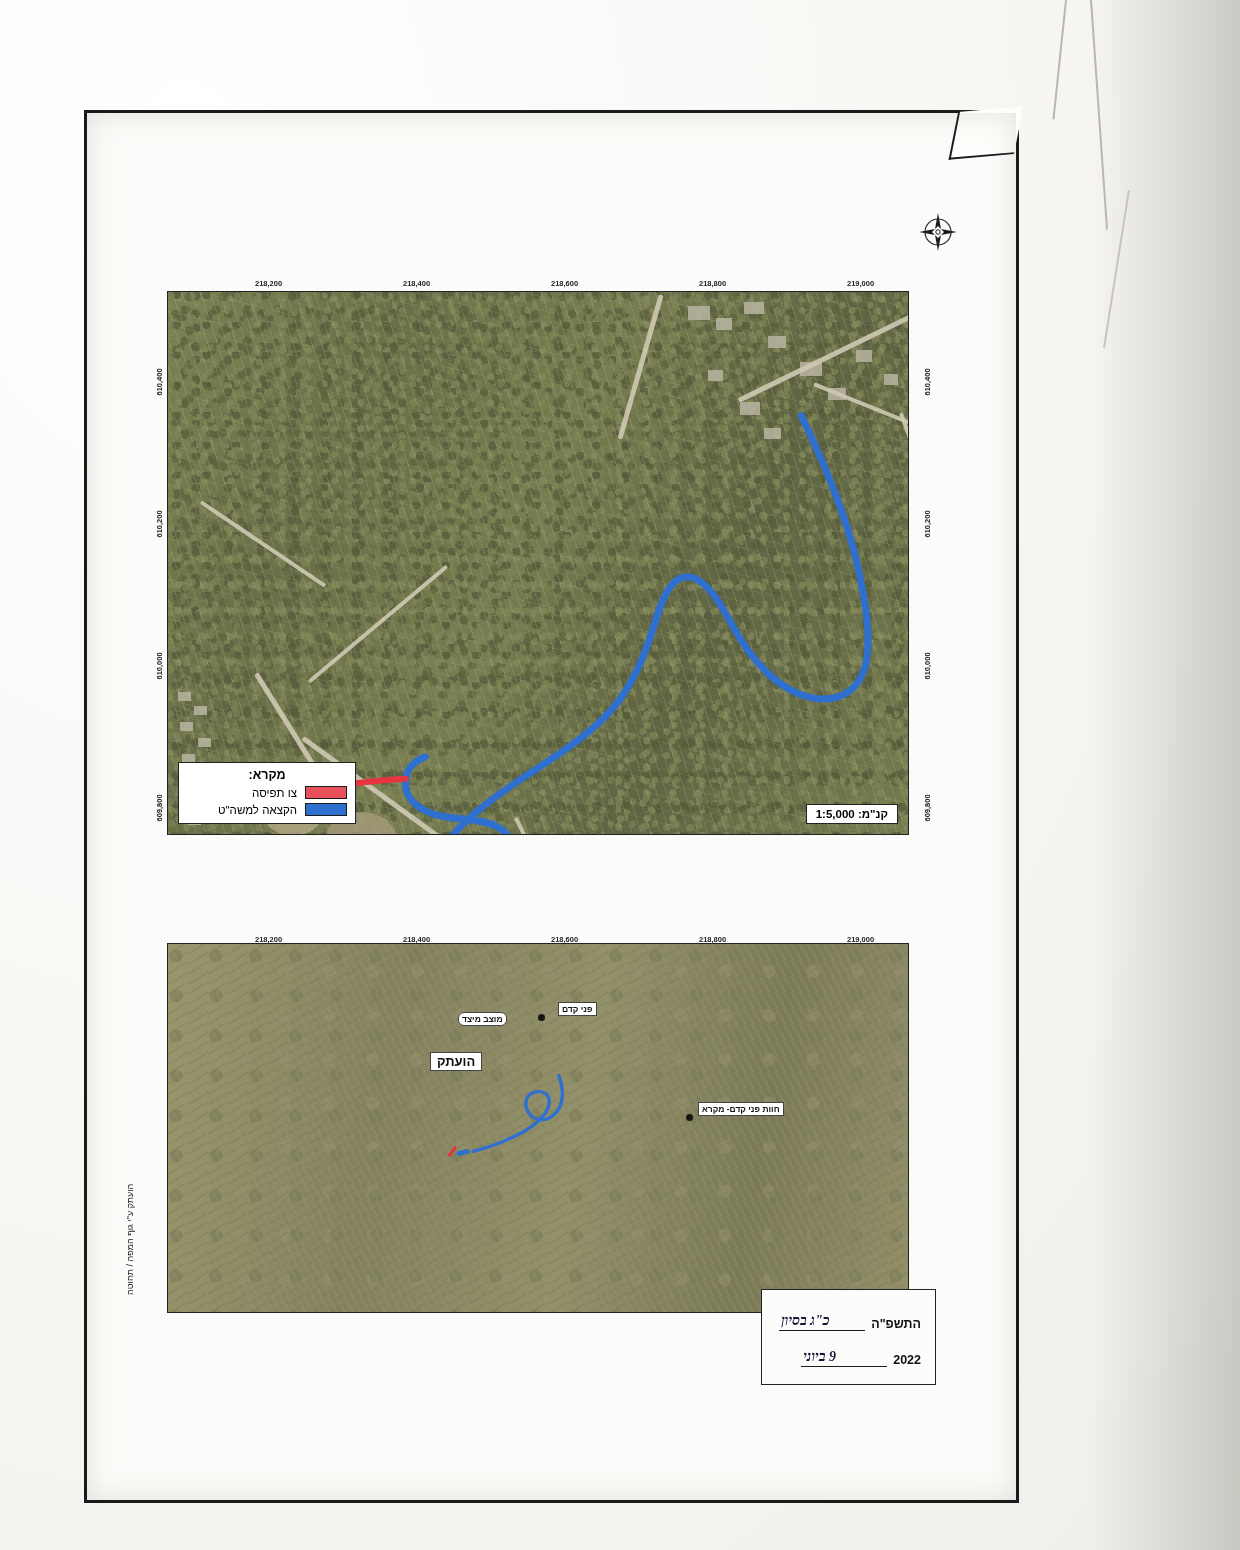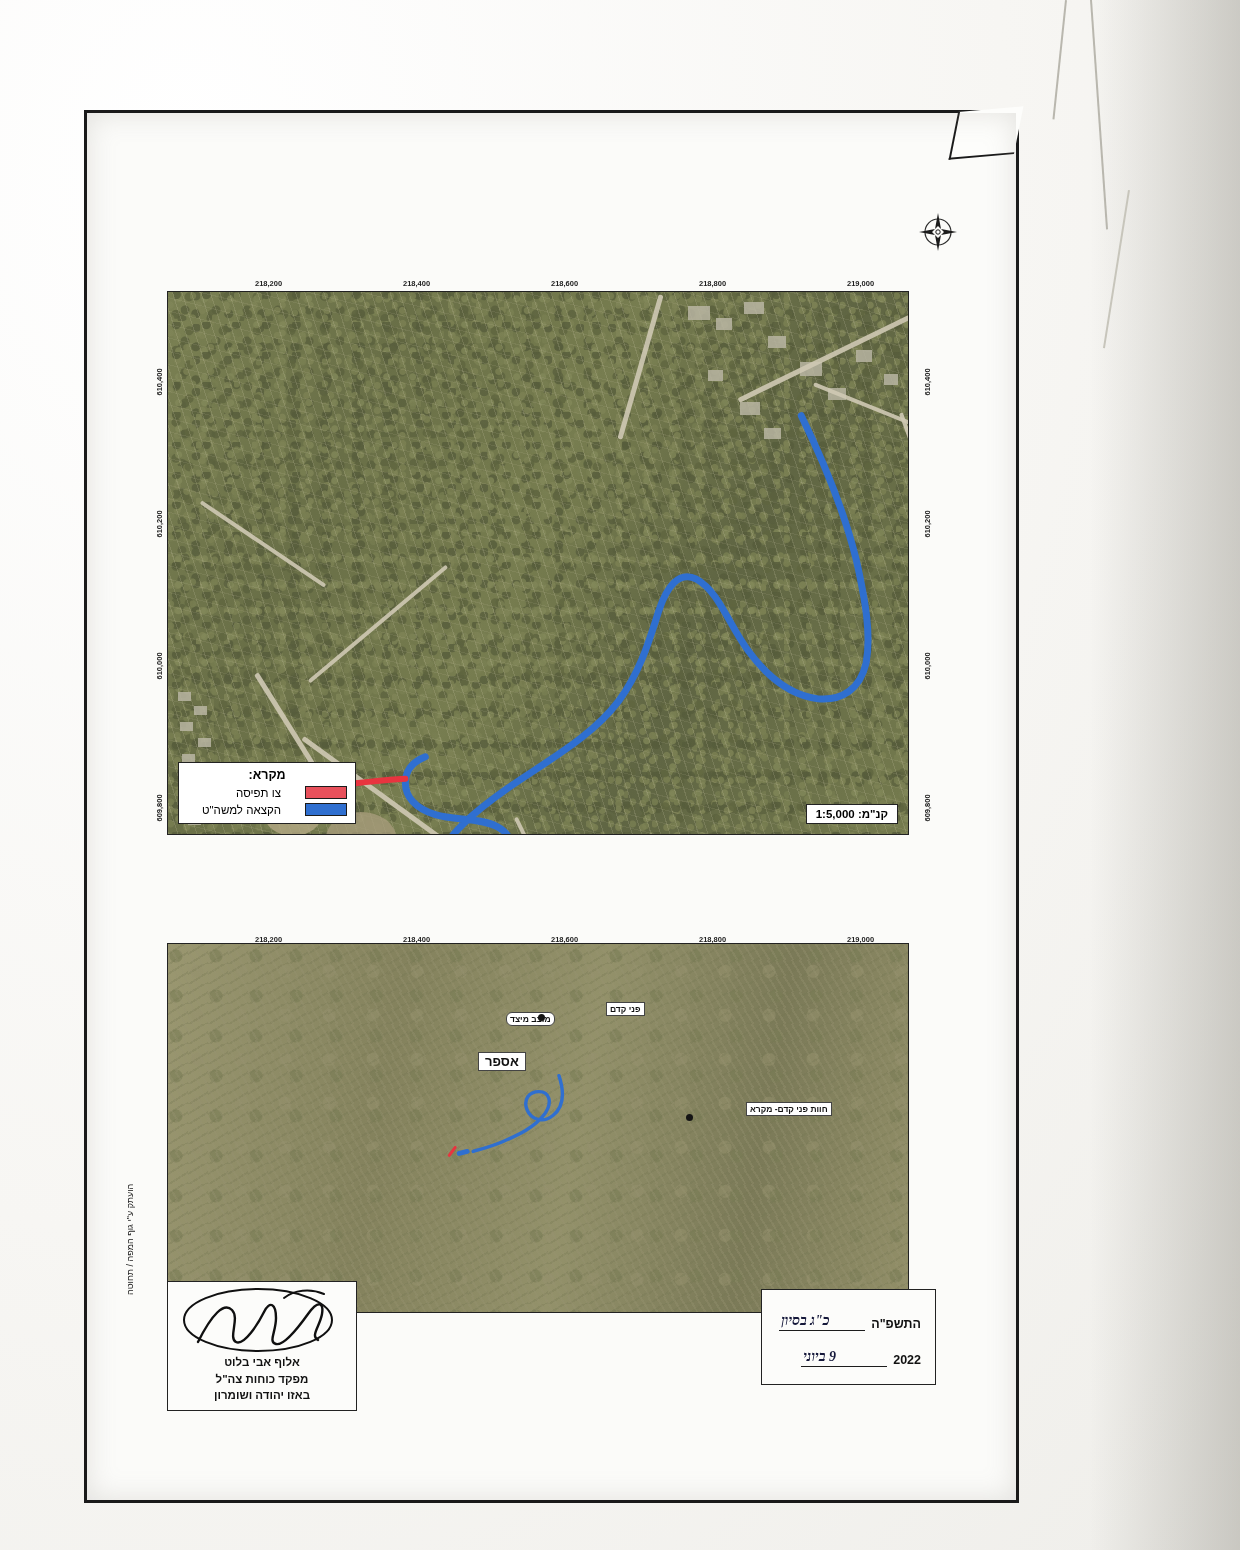--- a/index.html
+++ b/index.html
@@ -117,21 +117,21 @@
   }
   .grat.vert{ transform:rotate(-90deg); transform-origin:center; }
 
   
   .legend{
     position:absolute; left:10px; bottom:10px; width:178px;
     background:#fff; border:1.2px solid #222; direction:rtl;
     padding:5px 8px 7px 8px;
   }
   .legend-title{ font-size:12.5px; font-weight:bold; text-align:center; margin-bottom:4px;}
-  .legend-row{ display:flex; align-items:center; gap:24px; margin-top:4px;}
+  .legend-row{ display:flex; align-items:center; gap:8px; margin-top:4px;}
   .swatch{ width:42px; height:13px; border:1.3px solid #1b1b1b; }
   .legend-label{ font-size:11.5px; }
 
   
   .scalebox{
     position:absolute; right:10px; bottom:10px;
     background:#fff; border:1.2px solid #222;
     padding:3px 9px; font-size:11.5px; font-weight:bold; direction:rtl;
   }
 
@@ -148,21 +148,21 @@
       repeating-linear-gradient(58deg, rgba(150,146,112,.35) 0 2px, rgba(0,0,0,0) 2px 7px),
       repeating-linear-gradient(-32deg, rgba(116,118,82,.30) 0 2px, rgba(0,0,0,0) 2px 9px),
       radial-gradient(circle at 20% 30%, rgba(121,124,85,.6) 0 6px, rgba(0,0,0,0) 7px),
       radial-gradient(circle at 66% 62%, rgba(148,144,108,.55) 0 6px, rgba(0,0,0,0) 7px),
       linear-gradient(100deg,#9a9770 0%, #84825d 30%, #93916a 55%, #7b7a58 78%, #928f68 100%);
     background-size: 16px 16px, 20px 20px, 40px 40px, 44px 44px, 100% 100%;
   }
   .loc-label{
     position:absolute; background:#fff; border:1px solid #444;
     font-size:8.5px; font-weight:bold; padding:1px 3px; direction:rtl;
-    white-space:nowrap; color:#111;margin-left:48px;
+    white-space:nowrap; color:#111;
   }
   .loc-label.big{ font-size:13px; padding:1px 6px; }
   .loc-dot{ position:absolute; width:7px; height:7px; border-radius:50%; background:#141414;}
 
   
   .sig-left{
     position:absolute; left:80px; top:1168px; width:190px; height:130px;
     border:1.4px solid #222; background:#fcfcfa; direction:rtl;
   }
   .sig-left-text{
@@ -311,49 +311,35 @@
 
     <div class="scalebox">קנ"מ: 1:5,000</div>
   </div>
 
   <div class="map-loc">
     <div class="loc-ortho"></div>
 
     <div class="loc-label" style="left:290px; top:68px;border-radius:6px;">מוצב מיצד</div>
     <div class="loc-label" style="left:390px; top:58px;">פני קדם</div>
     <div class="loc-dot" style="left:370px; top:70px;"></div>
-    <div class="loc-label big" style="left:262px; top:108px;">אספר</div>
+    <div class="loc-label big" style="left:262px; top:108px;">הועתק</div>
     <div class="loc-label" style="left:530px; top:158px;">חוות פני קדם- מקרא</div>
     <div class="loc-dot" style="left:518px; top:170px;"></div>
 
     <svg class="locpath" viewBox="0 0 742 370" preserveAspectRatio="none">
       <path d="M392 132 C 398 150, 396 164, 386 172 C 376 180, 364 176, 360 166
                C 356 156, 362 148, 372 148 C 382 148, 386 158, 378 170
                C 368 184, 350 192, 336 198 C 322 204, 312 206, 306 208" fill="none" stroke="#2f6fd0" stroke-width="3.4" stroke-linecap="round"></path>
       <path d="M300 208 L 292 210" fill="none" stroke="#2f6fd0" stroke-width="5" stroke-linecap="round"></path>
       <path d="M288 204 L 282 212" fill="none" stroke="#e8343f" stroke-width="3" stroke-linecap="round"></path>
     </svg>
   </div>
 
   <div class="side-note">הועתק ע"י גוף המפה / תחוטה</div>
 
-  <div class="sig-left">
-    <svg class="sig-scribble" viewBox="0 0 182 92">
-      <ellipse cx="86" cy="40" rx="74" ry="31" fill="none" stroke="#101010" stroke-width="2"></ellipse>
-      <path d="M26 62 C 40 34, 52 22, 60 30 C 68 38, 56 58, 64 62 C 72 66, 86 44, 92 32
-               C 98 20, 104 24, 104 38 C 104 52, 96 62, 104 64 C 112 66, 126 48, 136 34
-               C 146 20, 152 22, 150 34 C 148 46, 138 56, 146 60" fill="none" stroke="#101010" stroke-width="2.4" stroke-linecap="round"></path>
-      <path d="M112 18 C 122 10, 138 8, 152 14" fill="none" stroke="#101010" stroke-width="2" stroke-linecap="round"></path>
-    </svg>
-    <div class="sig-left-text">
-      <div>אלוף   אבי   בלוט</div>
-      <div>מפקד  כוחות  צה"ל</div>
-      <div>באזו  יהודה  ושומרון</div>
-    </div>
-  </div>
 
   <div class="sig-right">
     <div class="dateline" style="right:14px; top:24px;">
       <span>התשפ"ה</span>
       <span class="ruleline">
         <span class="hand">כ"ג בסיון</span>
       </span>
     </div>
     <div class="dateline" style="right:14px; top:60px;">
       <span>2022</span>

